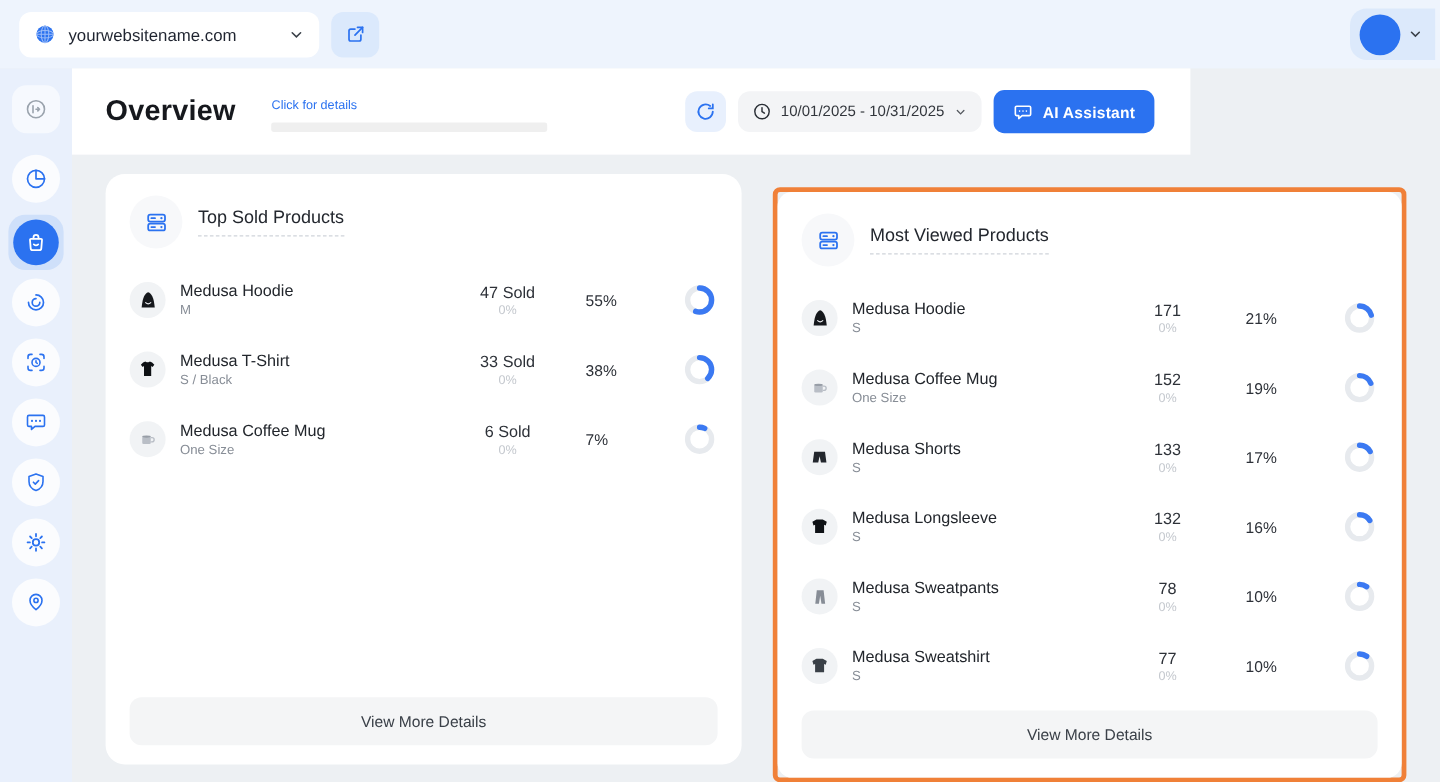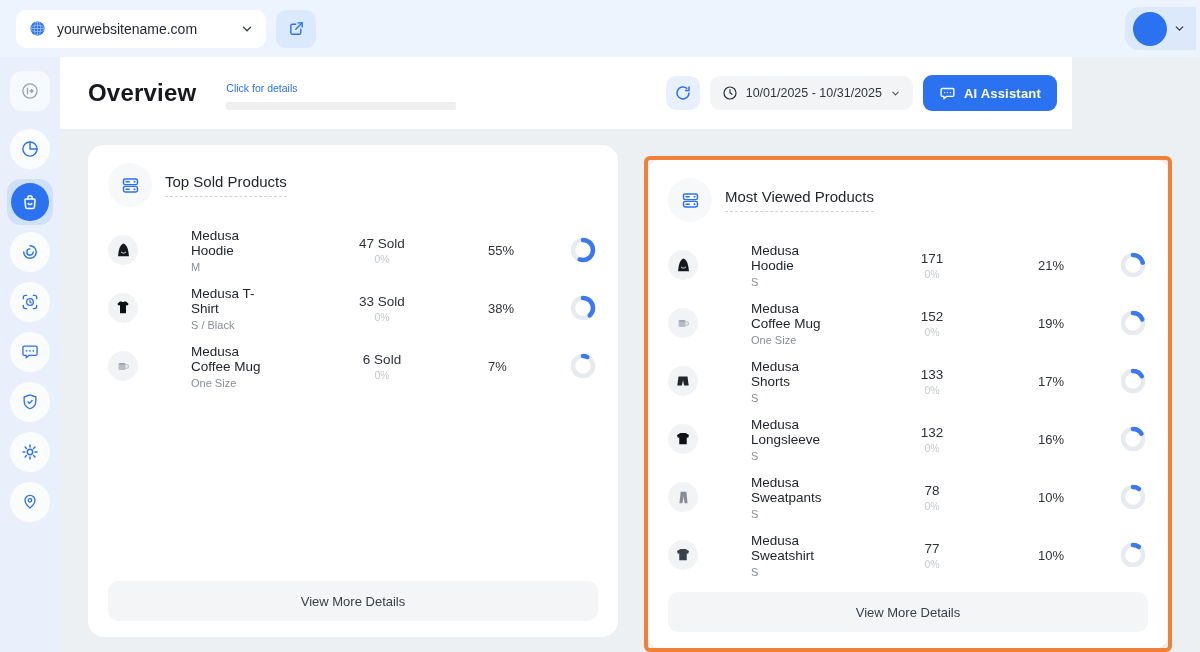--- a/index.html
+++ b/index.html
@@ -15,46 +15,46 @@
 
   
   .sidebar { position:absolute; left:0; top:57px; width:60px; height:595px; background:#e9f0fc; display:flex; flex-direction:column; align-items:center; padding-top:14px; }
   .side-btn { width:40px; height:40px; border-radius:12px; background:#fbfcfe; display:flex; align-items:center; justify-content:center; margin-bottom:10px; cursor:pointer; }
   .side-btn.toggle { margin-bottom:18px; background:#f6f9fe; }
   .side-btn.circle { border-radius:50%; }
   .side-btn.active { background:#cfe0fa; border-radius:14px; width:46px; height:46px; margin-bottom:7px; }
   .side-btn.active .inner-circle { width:38px; height:38px; border-radius:50%; background:#2b72f0; display:flex; align-items:center; justify-content:center; }
 
   
-  .header { position:absolute; left:60px; top:57px; width:1012px; height:72px; background:#ffffff; display:flex; align-items:center; }
+  .header { position:absolute; left:60px; top:57px; width:932px; height:72px; background:#ffffff; display:flex; align-items:center; }
   .page-title { margin-left:28px; font-size:24px; font-weight:bold; color:#16181d; letter-spacing:0.2px; }
   .views-block { margin-left:30px; width:232px; position:relative; padding-top:2px; }
   .views-top { display:flex; align-items:flex-end; }
   .views-label { font-size:10.5px; font-weight:bold; color:#202428; white-space:nowrap; }
   .views-usage { font-size:12.5px; font-weight:bold; color:#33373d; white-space:nowrap; margin-left:5px; position:relative; top:4px; }
   .views-link { font-size:10.5px; color:#2b72f0; margin-top:2px; cursor:pointer; display:inline-block; }
   .views-bar { margin-top:6px; width:230px; height:8px; background:#efefef; border-radius:2px; overflow:hidden; }
-  .header-right { margin-left:auto; display:flex; align-items:center; gap:10px; padding-right:15px; }
+  .header-right { margin-left:auto; display:flex; align-items:center; gap:10px; padding-right:30px; }
   .refresh-btn { width:34px; height:34px; border-radius:10px; background:#e8f0fd; display:flex; align-items:center; justify-content:center; cursor:pointer; }
   .date-pill { height:34px; background:#f3f4f6; border-radius:10px; display:flex; align-items:center; padding:0 12px; gap:8px; cursor:pointer; }
   .date-text { font-size:12.5px; color:#32363c; }
   .ai-btn { height:36px; background:#2b72f0; border-radius:9px; display:flex; align-items:center; padding:0 16px; gap:8px; cursor:pointer; }
   .ai-label { font-size:13px; color:#ffffff; font-weight:bold; letter-spacing:0.2px; }
 
   
   .main { position:absolute; left:60px; top:129px; width:1140px; height:523px; background:#edf0f3; }
   .card { background:#ffffff; border-radius:16px; padding:16px 20px 16px 20px; display:flex; flex-direction:column; }
   .card.left { position:absolute; left:28px; top:16px; width:530px; height:492px; }
   .highlight-box { position:absolute; left:584px; top:27px; width:528px; height:496px; border:4px solid #f08038; border-radius:6px; }
   .card.right { width:100%; height:100%; border-radius:12px; }
   .card-head { display:flex; align-items:center; height:48px; flex:none; }
   .card-head-icon { width:44px; height:44px; border-radius:50%; background:#f7f8fa; display:flex; align-items:center; justify-content:center; flex:none; }
   .card-title { margin-left:13px; font-size:15px; color:#23272e; padding-bottom:6px; border-bottom:1.5px dashed #cfd4da; }
   .rows { margin-top:12px; display:flex; flex-direction:column; }
-  .prow { height:58px; display:grid; grid-template-columns:42px 1fr 130px 110px; align-items:center;gap:41px; }
+  .prow { height:58px; display:grid; grid-template-columns:42px 1fr 130px 110px; align-items:center; }
   .thumb { width:30px; height:30px; border-radius:50%; background:#f1f3f5; display:flex; align-items:center; justify-content:center; overflow:hidden; }
   .pname { font-size:13.5px; color:#22262c; }
   .pvariant { font-size:11px; color:#878d96; margin-top:3px; }
   .vcol { text-align:center; }
   .pvalue { font-size:13.5px; color:#2d3138; }
   .psub { font-size:10.5px; color:#c4c8ce; margin-top:2px; }
   .pcol { display:flex; align-items:center; justify-content:space-between; gap:9px; padding-right:2px; }
   .plabel { font-size:13px; color:#2d3138; }
   .footer-btn { margin-top:auto; height:40px; background:#f4f5f6; border-radius:10px; border:none; font-family:"Liberation Sans", sans-serif; font-size:13px; color:#3a4048; cursor:pointer; flex:none; }
   svg { display:block; }

